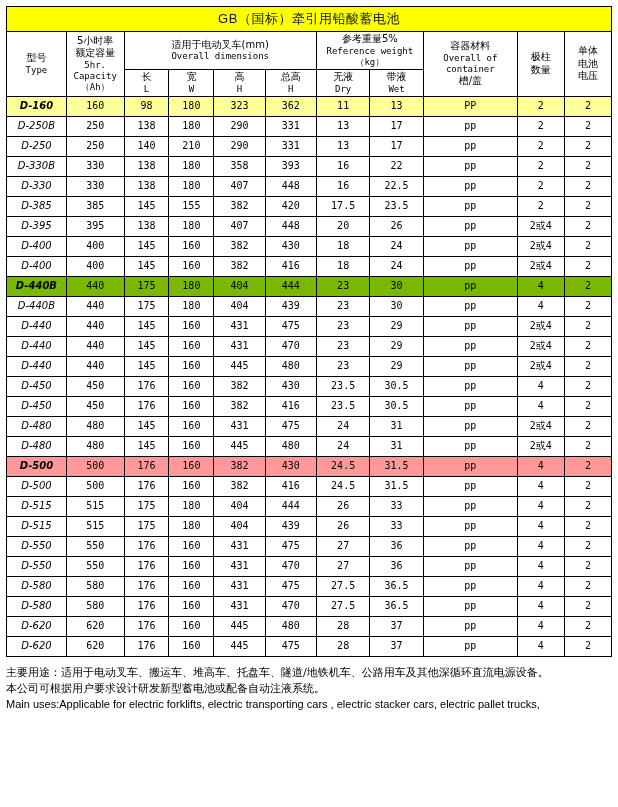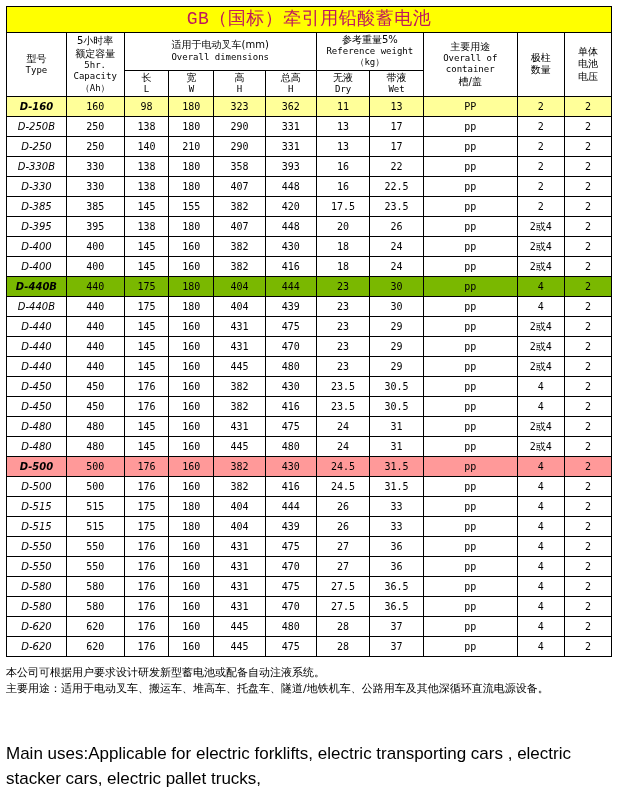--- a/index.html
+++ b/index.html
@@ -29,26 +29,25 @@
   table.spec td, table.spec th {
     border: 1px solid #000;
     text-align: center;
     vertical-align: middle;
     padding: 1px 1px;
     font-weight: normal;
     line-height: 1.25;
   }
   .title-cell {
     background: #ffff00;
-    color: #be185d;
-    font-size: 18px;
+    color: #0f172a;
+    font-size: 13px;
     font-weight: bold;
     height: 22px;
     letter-spacing: 0.5px;
-    font-family: Liberation Mono, monospace;
   }
   .hdr {
     background: #ffffff;
     font-size: 10px;
   }
   .hdr .cn {
     display: block;
     font-family: "DejaVu Sans", sans-serif;
     font-size: 10px;
   }
@@ -76,22 +75,21 @@
   tr.hl-green td.model, tr.hl-yellow td.model, tr.hl-red td.model { font-weight: bold; }
   .notes {
     margin-top: 8px;
     font-size: 11px;
     line-height: 1.45;
     font-family: "DejaVu Sans", sans-serif;
     color: #000;
   }
   .notes .en-line {
     font-family: "Liberation Sans", sans-serif;
-    font-size: 17px;
-    margin-top: 45px;
+    font-size: 11px;
   }
 </style>
 </head>
 <body>
 
 <div id="page">
 
   <table class="spec">
     <colgroup>
       <col style="width:56px">
@@ -125,21 +123,21 @@
         </td>
         <td class="hdr" colspan="4">
           <span class="cn">适用于电动叉车(mm)</span>
           <span class="en">Overall  dimensions</span>
         </td>
         <td class="hdr" colspan="2">
           <span class="cn">参考重量5%</span>
           <span class="en">Reference weight（kg）</span>
         </td>
         <td class="hdr" rowspan="2">
-          <span class="cn">主要用途</span>
+          <span class="cn">容器材料</span>
           <span class="en">Overall of</span>
           <span class="en">container</span>
           <span class="cn">槽/盖</span>
         </td>
         <td class="hdr" rowspan="2">
           <span class="cn">极柱</span>
           <span class="cn">数量</span>
         </td>
         <td class="hdr" rowspan="2">
           <span class="cn">单体</span>
@@ -537,18 +535,18 @@
           <td>28</td>
           <td>37</td>
           <td>pp</td>
           <td>4</td>
           <td>2</td>
         </tr>
       </tbody>
   </table>
 
   <div class="notes">
+    <div>主要用途：适用于电动叉车、搬运车、堆高车、托盘车、隧道/地铁机车、公路用车及其他深循环直流电源设备。</div>
     <div>本公司可根据用户要求设计研发新型蓄电池或配备自动注液系统。</div>
-    <div>主要用途：适用于电动叉车、搬运车、堆高车、托盘车、隧道/地铁机车、公路用车及其他深循环直流电源设备。</div>
     <div class="en-line">Main uses:Applicable  for electric forklifts, electric transporting cars , electric stacker cars, electric pallet trucks,</div>
   </div>
 
 </div>
 
 </body></html>

